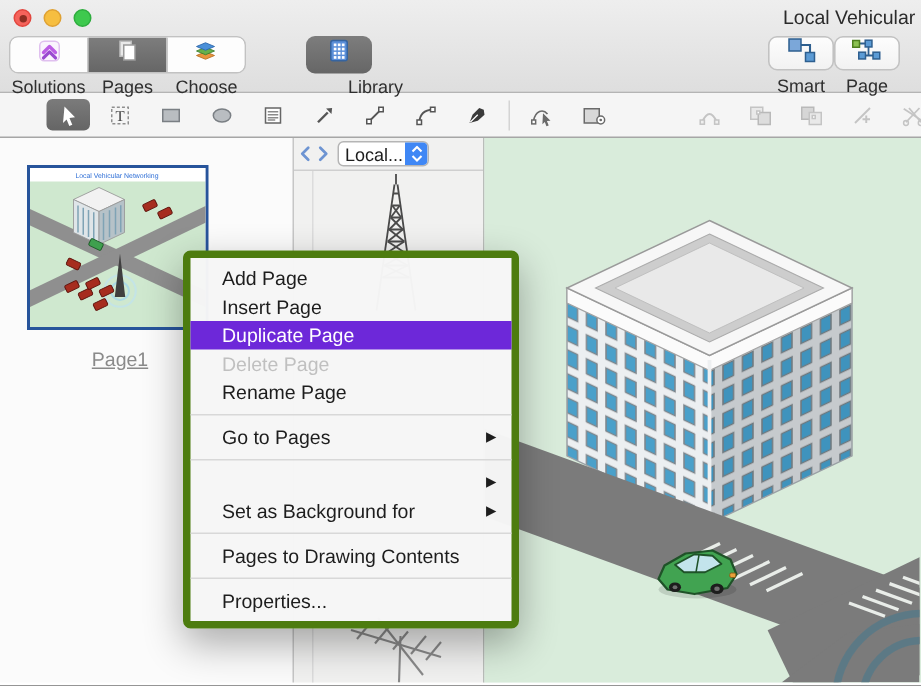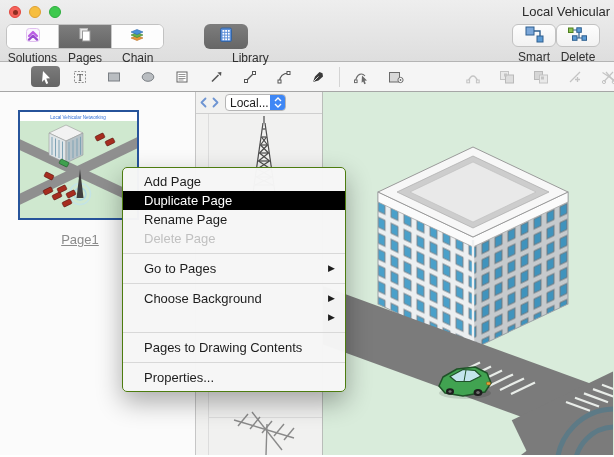--- a/index.html
+++ b/index.html
@@ -58,24 +58,24 @@
   .cell-vline { position:absolute; left:12px; top:22px; bottom:0; width:1px; background:#dcdcdc; }
   .cell-hline { position:absolute; left:12px; right:0; top:325px; height:1px; background:#dcdcdc; }
   .tower-icon { position:absolute; left:46px; top:23px; }
   .antenna-icon { position:absolute; left:26px; top:318px; }
 
   .canvas { flex:1; position:relative; overflow:hidden; background:#d9ecdb; }
   .canvas svg { position:absolute; left:0; top:0; }
 
   
   .context-menu { position:absolute; left:122px; top:167px; width:224px; z-index:50;
-    background:rgba(246,246,246,0.98); border:1px solid #4d7c0f; border-radius:5px;
+    background:rgba(246,246,246,0.98); border:5px solid #4d7c0f; border-radius:5px;
     box-shadow:0 10px 26px rgba(0,0,0,0.32); padding:4px 0; }
   .menu-item { height:19px; display:flex; align-items:center; padding:0 10px 0 21px; font-size:13px; color:#1d1d1d; }
-  .menu-item.highlighted { background:#000000; color:#fff; }
+  .menu-item.highlighted { background:#6d28d9; color:#fff; }
   .menu-item.disabled { color:#c0c0c0; }
   .mi-arrow { margin-left:auto; font-size:9px; line-height:1; }
   .menu-sep { height:1px; background:#d8d8d8; margin:5px 0; }
 </style>
 </head>
 <body>
 
 <div class="window">
 
   <div class="titlebar">
@@ -110,21 +110,21 @@
               <polygon points="9,9.5 15,12 9,14.5 3,12" fill="#e8953d" stroke="#b96f23" stroke-width="0.6"></polygon>
               <polygon points="9,6.5 15,9 9,11.5 3,9" fill="#66b04b" stroke="#3f8030" stroke-width="0.6"></polygon>
               <polygon points="9,3.5 15,6 9,8.5 3,6" fill="#4a90d9" stroke="#2d67ab" stroke-width="0.6"></polygon>
             </svg>
           </span>
         </div>
       </div>
       <div class="seg-labels">
         <span>Solutions</span>
         <span>Pages</span>
-        <span>Chain</span>
+        <span>Choose</span>
       </div>
     </div>
 
     <div class="lib-group">
       <div class="lib-btn">
         <span>
           <svg width="18" height="18" viewBox="0 0 18 18">
             <rect x="3.5" y="2" width="11" height="13.5" rx="1.5" fill="#5b8fd9" stroke="#36649f"></rect>
             <g fill="#ffffff">
               <rect x="5.5" y="4" width="1.8" height="1.8"></rect>
@@ -166,21 +166,21 @@
           <span>
             <svg width="22" height="18" viewBox="0 0 22 18">
               <path d="M5 5 H12 M12 5 V13 M7 13 H17" fill="none" stroke="#2e5f8f" stroke-width="1.2"></path>
               <rect x="1.5" y="3" width="4.5" height="4.5" fill="#8cc152" stroke="#4e7f1f"></rect>
               <rect x="9.8" y="2.8" width="4.5" height="4.5" fill="#5b9bd5" stroke="#2e5f8f"></rect>
               <rect x="5.5" y="10.8" width="4.5" height="4.5" fill="#5b9bd5" stroke="#2e5f8f"></rect>
               <rect x="15" y="10.8" width="4.5" height="4.5" fill="#5b9bd5" stroke="#2e5f8f"></rect>
             </svg>
           </span>
         </div>
-        <div class="rb-label">Delete</div>
+        <div class="rb-label">Page</div>
       </div>
     </div>
   </div>
 
   <div class="toolrow">
     <div class="tool selected">
       <svg width="16" height="16" viewBox="0 0 16 16">
         <polygon points="5,2 12,9.2 8.3,9.6 10.2,14.2 8.2,15 6.4,10.6 4,13" fill="#ffffff"></polygon>
       </svg>
     </div>
@@ -460,40 +460,43 @@
           <rect x="49.5" y="20" width="4" height="3" rx="1" fill="#e8a13a" stroke="#8a5a14" stroke-width="0.6"></rect>
         </g>
       </svg>
     </div>
   </div>
 
   <div class="context-menu">
     <div class="menu-item">
       <span>Add Page</span>
     </div>
+    <div class="menu-item">
+      <span>Insert Page</span>
+    </div>
     <div class="menu-item highlighted">
       <span>Duplicate Page</span>
     </div>
-    <div class="menu-item">
-      <span>Rename Page</span>
-    </div>
     <div class="menu-item disabled">
       <span>Delete Page</span>
     </div>
+    <div class="menu-item">
+      <span>Rename Page</span>
+    </div>
     <div class="menu-sep"></div>
     <div class="menu-item">
       <span>Go to Pages</span>
       <span class="mi-arrow">▶</span>
     </div>
     <div class="menu-sep"></div>
     <div class="menu-item">
-      <span>Choose Background</span>
       <span class="mi-arrow">▶</span>
     </div>
     <div class="menu-item">
+      <span>Set as Background for</span>
       <span class="mi-arrow">▶</span>
     </div>
     <div class="menu-sep"></div>
     <div class="menu-item">
       <span>Pages to Drawing Contents</span>
     </div>
     <div class="menu-sep"></div>
     <div class="menu-item">
       <span>Properties...</span>
     </div>

